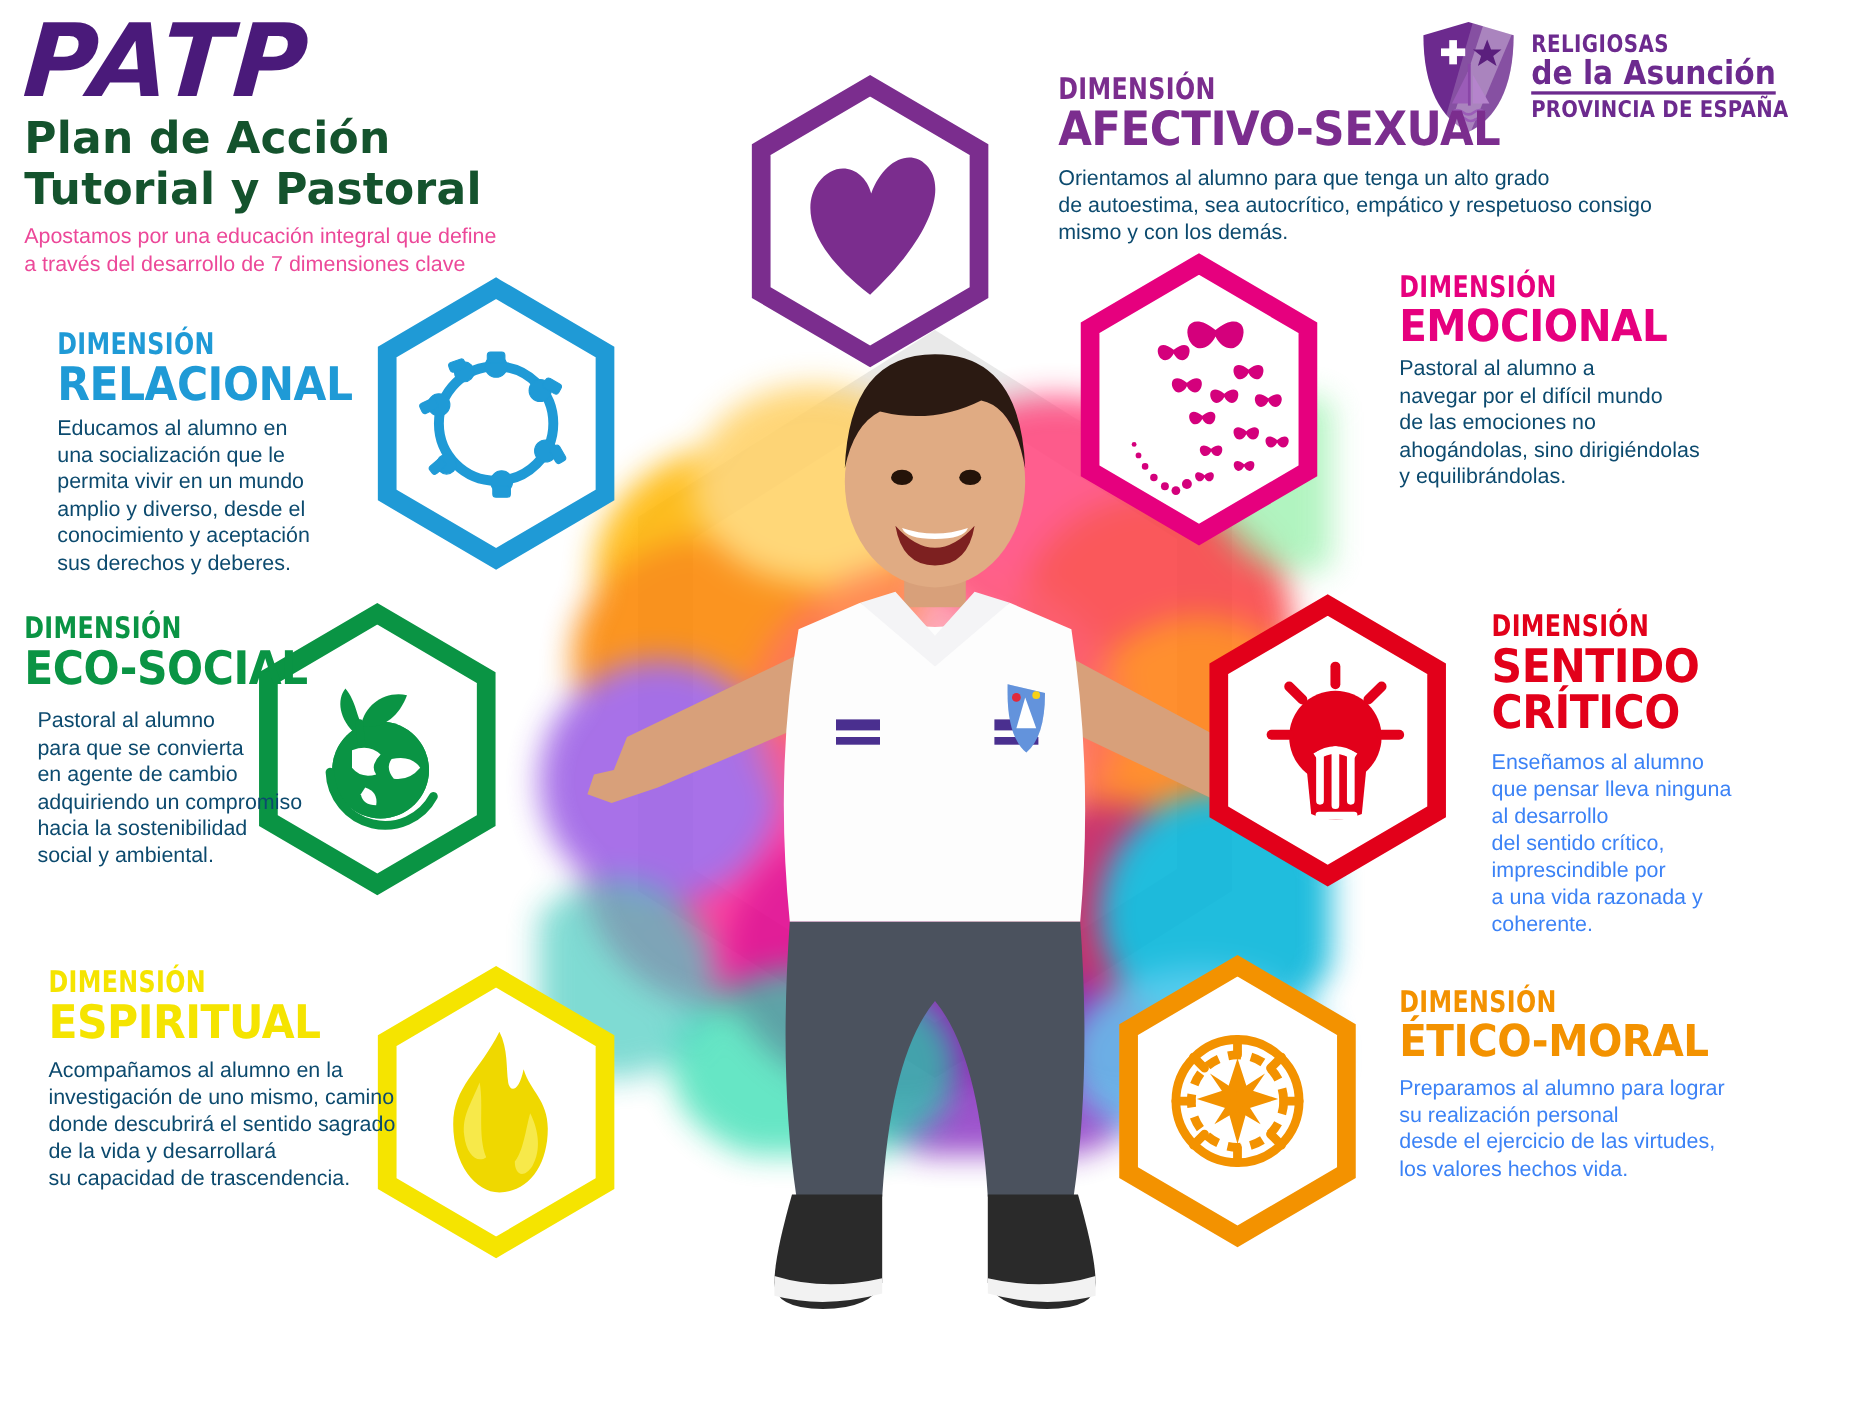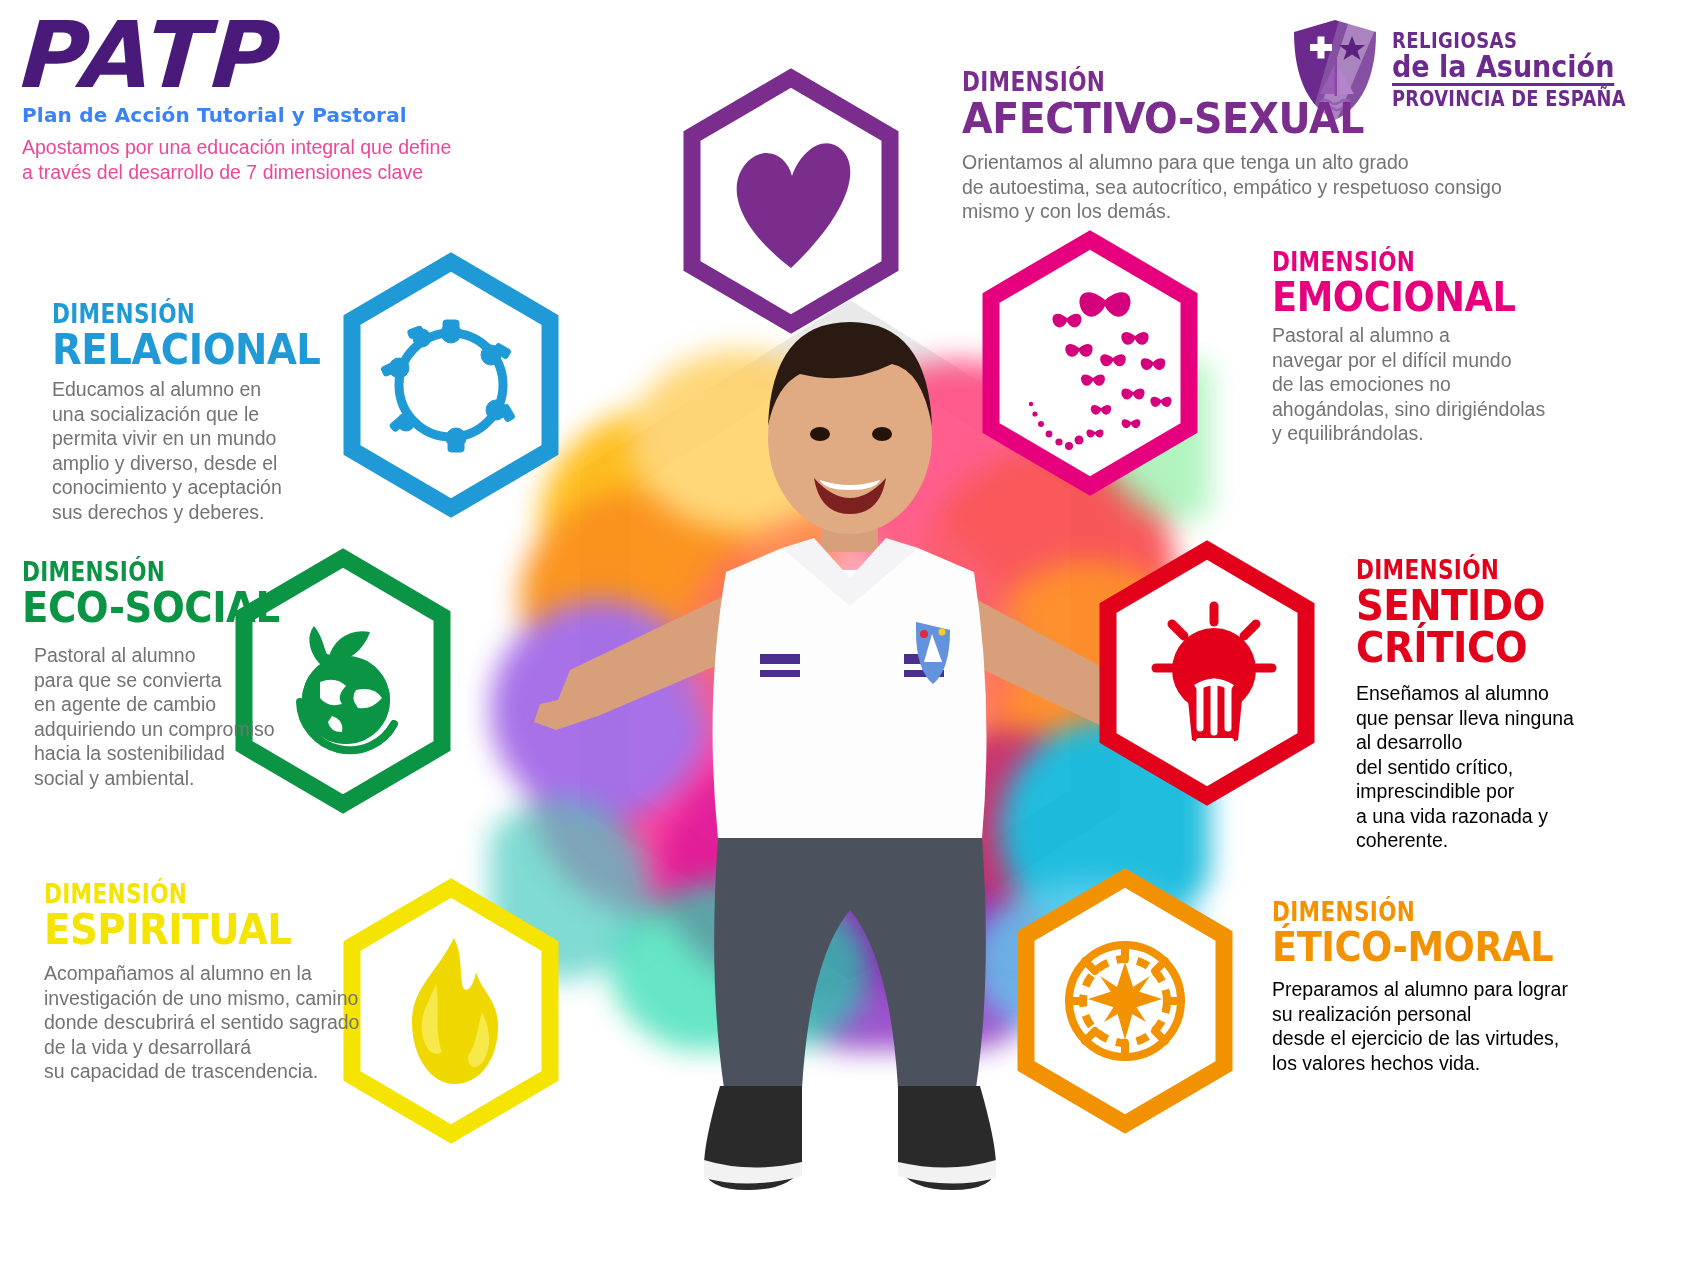--- a/index.html
+++ b/index.html
@@ -3,21 +3,21 @@
 <meta charset="utf-8">
 <style>
   html,body{margin:0;padding:0;background:#fff;}
   body{font-family:"Liberation Sans",sans-serif;}
   #poster{position:relative;width:1701px;height:1276px;background:#fff;overflow:hidden;}
 
   
   #title-block{position:absolute;left:22px;top:12px;width:470px;}
   .patp{font-family:"DejaVu Sans",sans-serif;font-weight:bold;font-size:92px;line-height:.95;
         color:#4a1a7a;letter-spacing:2px;font-style:italic;transform:skewX(-4deg);}
-  .subtitle{font-family:"DejaVu Sans",sans-serif;font-weight:bold;font-size:20px;color:#3b82f6;
+  .subtitle{font-family:"DejaVu Sans",sans-serif;font-weight:bold;font-size:40px;color:#14532d;
             margin-top:4px;letter-spacing:.2px;}
   .lede{font-size:19.5px;line-height:1.28;color:#ec4899;margin-top:8px;}
   .lede div{white-space:nowrap;}
 
   
   #logo{position:absolute;left:1290px;top:18px;display:flex;align-items:center;gap:12px;}
   #logo .shield{width:90px;height:104px;}
   #logo .words{line-height:1.0;}
   .logo-l1{font-family:"DejaVu Sans",sans-serif;font-weight:bold;font-size:22px;letter-spacing:.5px;
            color:#6c2a8e;transform:scaleX(.82);transform-origin:left center;}
@@ -37,23 +37,23 @@
   .hex{position:absolute;}
   .hex svg{display:block;overflow:visible;}
 
   
   .dim{position:absolute;}
   .dim .kicker{font-family:"DejaVu Sans",sans-serif;font-weight:bold;font-size:27px;
                letter-spacing:.4px;transform:scaleX(.8);transform-origin:left center;line-height:1;}
   .dim .name{font-family:"DejaVu Sans",sans-serif;font-weight:bold;font-size:40px;
              letter-spacing:-.5px;transform:scaleX(.92);transform-origin:left center;
              line-height:1.0;margin-top:2px;}
-  .dim .body{font-size:19.5px;line-height:1.26;margin-top:10px;color:#737373;}
+  .dim .body{font-size:19.5px;line-height:1.26;margin-top:10px;color:#0c4a6e;}
   .dim .body div{white-space:nowrap;}
-  .dim.dark .body{color:#000000;}
+  .dim.dark .body{color:#3b82f6;}
 
   .c-purple{color:#7b2d8e;}
   .c-magenta{color:#e6007e;}
   .c-blue{color:#1f9ad6;}
   .c-green{color:#0a9444;}
   .c-yellow{color:#f5e400;}
   .c-red{color:#e2001a;}
   .c-orange{color:#f39200;}
 </style>
 </head>

